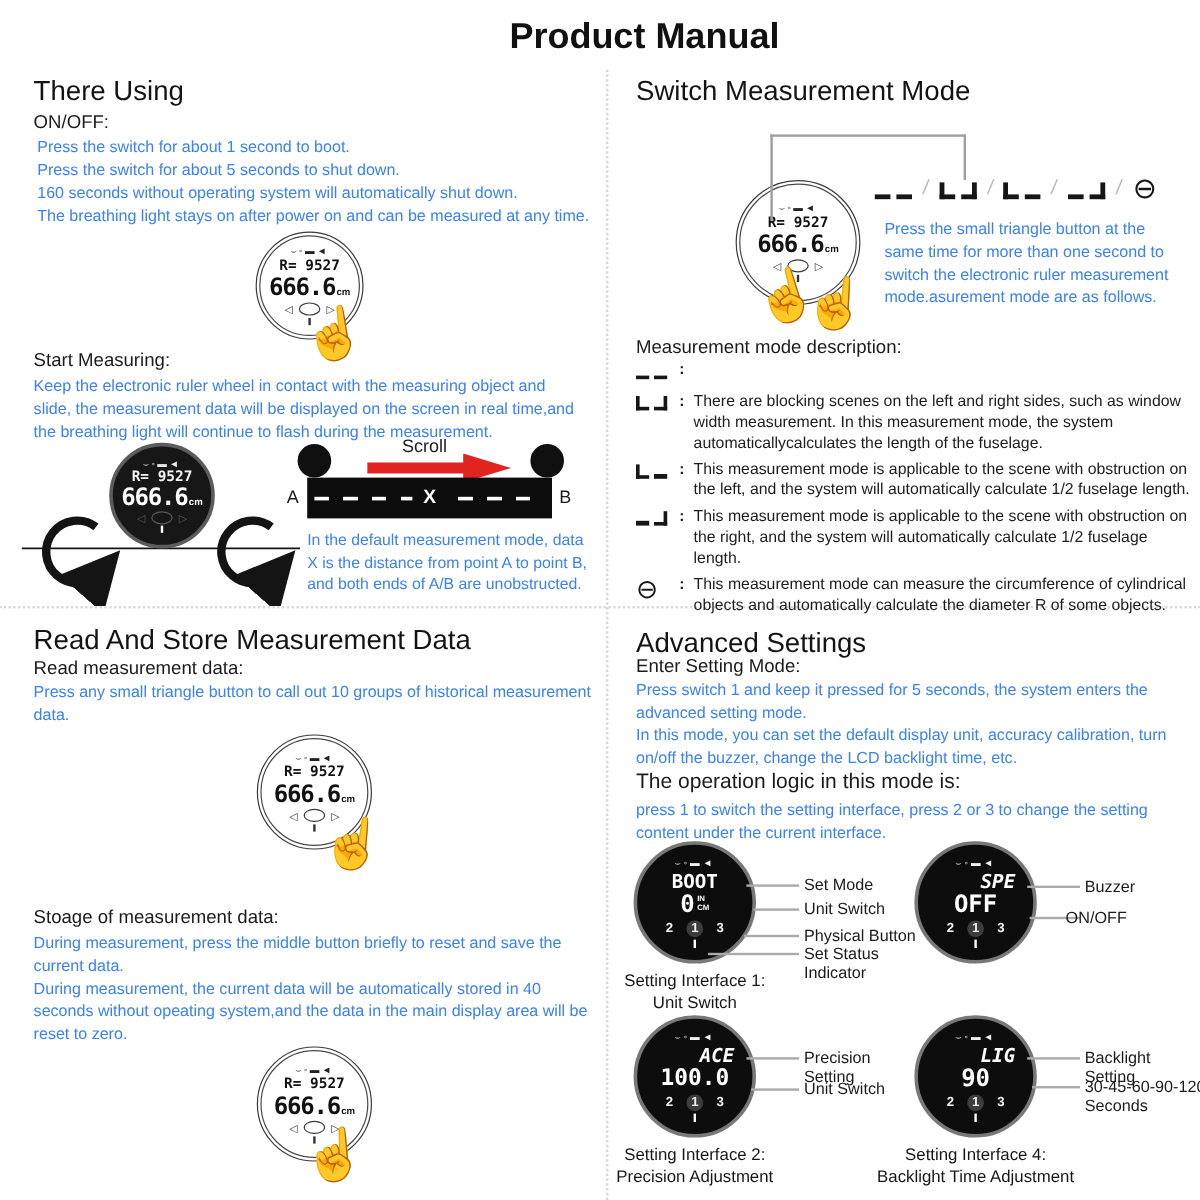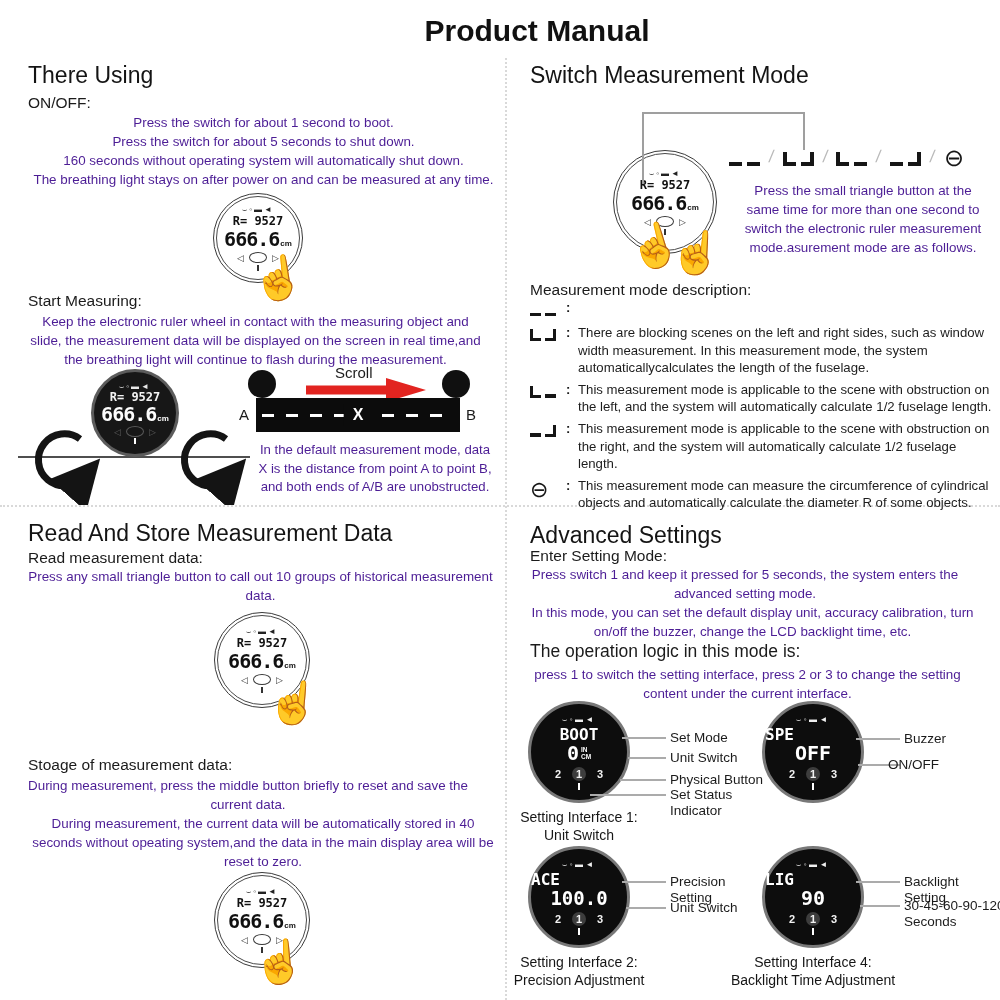--- a/index.html
+++ b/index.html
@@ -6,21 +6,21 @@
   .page{position:relative;width:1000px;height:1000px;background:#ffffff;overflow:hidden;
         font-family:"Liberation Sans",sans-serif;color:#1b1b1b;}
   .abs{position:absolute;}
   .page-title{position:absolute;left:0;top:14px;width:1000px;text-align:center;
               font-size:30px;font-weight:800;color:#111;padding-left:37px;}
   .divider-v{position:absolute;left:505px;top:58px;height:942px;width:0;border-left:2px dotted #d9d9d9;}
   .divider-h{position:absolute;left:0;top:505px;width:1000px;height:0;border-top:2px dotted #d9d9d9;}
   h2.sec{position:absolute;margin:0;font-size:23px;font-weight:500;color:#141414;}
   .sub{position:absolute;font-size:15.5px;color:#1b1b1b;}
   .sub2{position:absolute;font-size:17.5px;color:#1b1b1b;}
-  .body{position:absolute;font-size:13.4px;line-height:19px;color:#4c1d95;text-align:center;}
+  .body{position:absolute;font-size:13.4px;line-height:19px;color:#3b82f6;}
   .body div{margin:0;}
 
   
   .dev-white{position:absolute;border:1.5px solid #3a3a3a;border-radius:50%;padding:2px;background:#fff;box-sizing:border-box;}
   .dw-inner{width:100%;height:100%;border:1px solid #4a4a4a;border-radius:50%;box-sizing:border-box;
             display:flex;flex-direction:column;align-items:center;justify-content:center;gap:1px;}
   .dw-icons{font-size:8px;letter-spacing:2px;color:#222;line-height:9px;}
   .seven{font-family:"DejaVu Sans Mono",monospace;font-weight:700;}
   .dw-r{font-size:12px;line-height:13px;color:#111;}
   .dw-main{font-size:20px;line-height:20px;color:#111;display:flex;align-items:flex-end;}
@@ -75,21 +75,21 @@
   .mode-item .colon{width:12px;flex:0 0 12px;font-weight:700;font-size:13px;padding-top:1px;}
   .mode-item .tx{flex:1;font-size:13.2px;line-height:17.6px;color:#1d1d1d;}
 
   
   .ifc{position:absolute;width:248px;height:148px;}
   .dev-dark{position:absolute;left:10px;top:0;width:102px;height:102px;border-radius:50%;
             background:#0d0d0d;border:3px solid #787878;box-sizing:border-box;
             display:flex;flex-direction:column;align-items:center;justify-content:center;}
   .dd-icons{font-size:8px;letter-spacing:2.5px;color:#f0f0f0;line-height:9px;margin-bottom:2px;}
   .dd-top{font-size:16px;line-height:17px;color:#fff;width:100%;text-align:center;}
-  .dd-top.right{text-align:left;padding-right:15px;box-sizing:border-box;}
+  .dd-top.right{text-align:right;padding-right:15px;box-sizing:border-box;font-style:italic;}
   .dd-main{font-size:20px;line-height:21px;color:#fff;display:flex;align-items:center;justify-content:center;}
   .dd-units{display:flex;flex-direction:column;margin-left:2px;}
   .dd-units i{font-style:normal;font-size:6.5px;font-weight:700;line-height:7px;color:#fff;}
   .dd-btns{display:flex;gap:11px;margin-top:3px;font-size:11px;font-weight:700;color:#f2f2f2;align-items:center;}
   .dd-btns .on{background:#3d3d3d;border-radius:50%;width:14px;height:14px;display:flex;align-items:center;justify-content:center;}
   .dd-tick{width:2px;height:7px;background:#fff;margin-top:2px;}
   .cline{position:absolute;height:2px;background:#ababab;}
   .clabel{position:absolute;font-size:13.5px;color:#1b1b1b;line-height:16px;}
   .caption{position:absolute;left:-14px;top:107px;width:150px;text-align:center;
            font-size:14px;line-height:18px;font-weight:500;color:#161616;}

